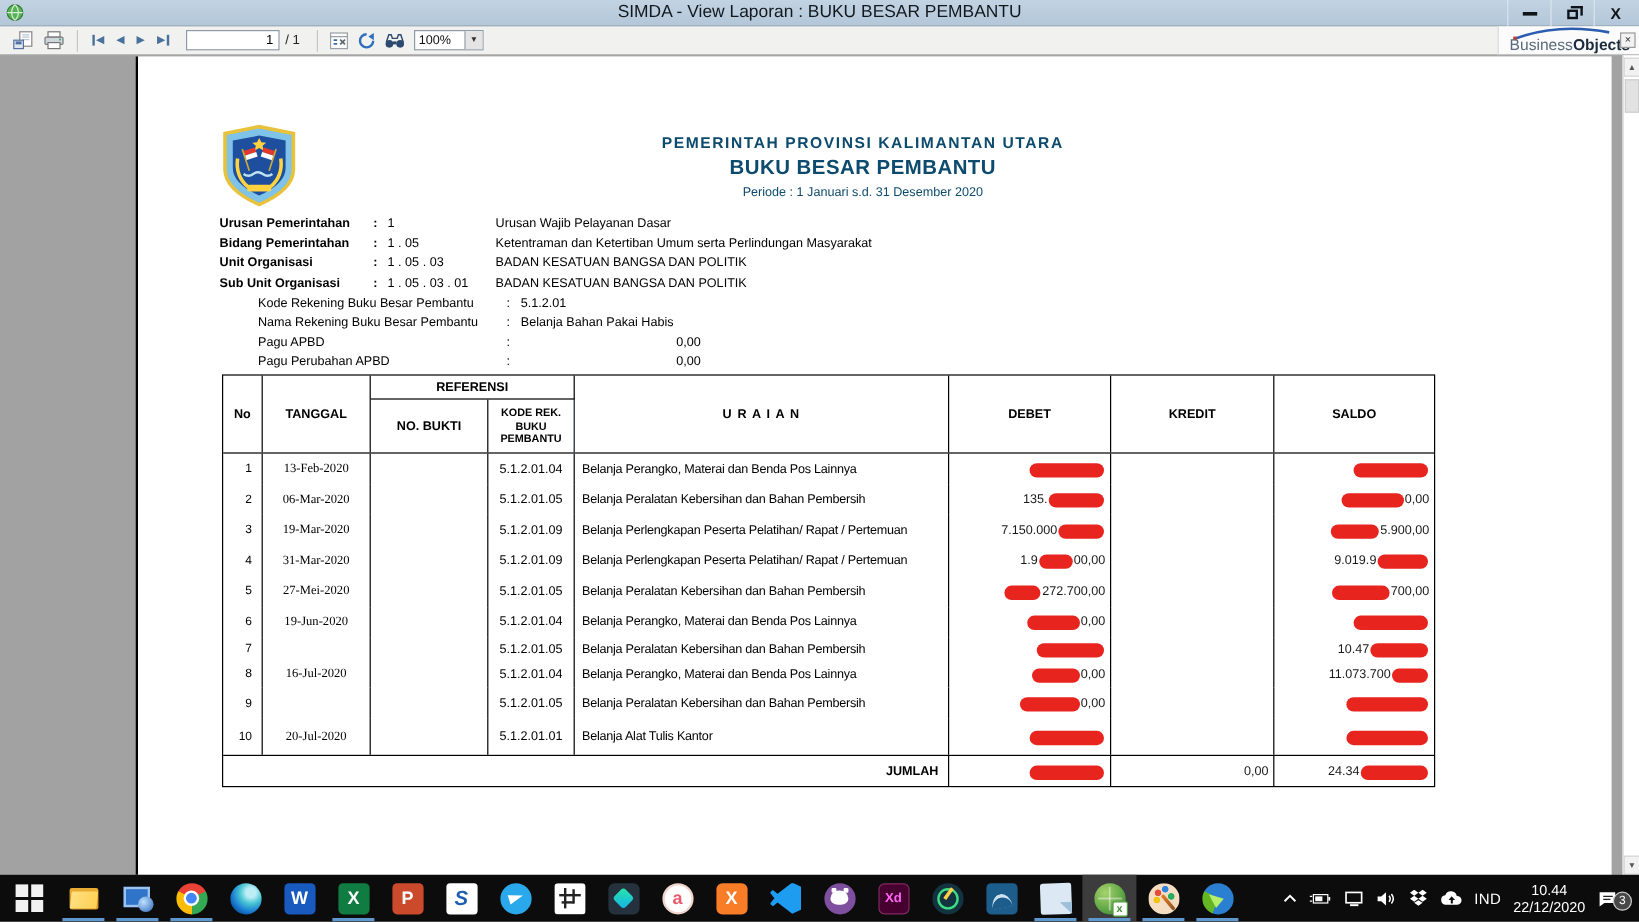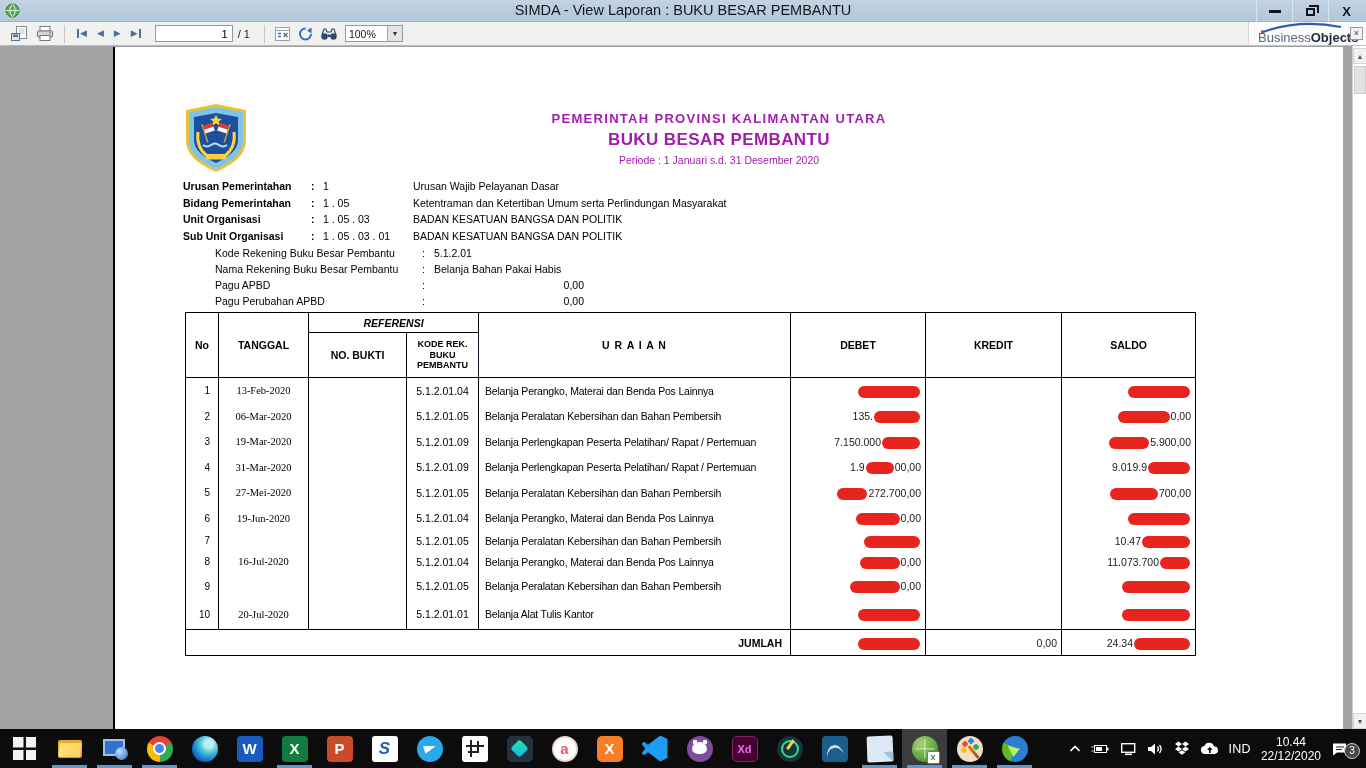--- a/index.html
+++ b/index.html
@@ -39,41 +39,41 @@
   
   .viewer{position:absolute;left:0;top:46px;width:100%;height:683px;background:#a2a2a2;}
   .page{position:absolute;left:113px;top:1px;width:1230px;bottom:0;background:#fff;border-left:2px solid #000;}
   .vscroll{position:absolute;right:0;top:0;width:14px;bottom:0;background:#fff;border-left:1px solid #d0d0d0;}
   .sbtn{position:absolute;left:0;width:14px;height:16px;background:#f1f1f1;border:1px solid #d5d5d5;display:flex;align-items:center;justify-content:center;font-size:7px;color:#555;}
   .sbtn.up{top:2px;} .sbtn.down{bottom:0;}
   .sthumb{position:absolute;left:1px;top:20px;width:12px;height:28px;background:#e2e2e2;border:1px solid #cfcfcf;}
 
   
   .logo{position:absolute;left:68px;top:56px;}
-  .rpt-head{position:absolute;left:0;right:20px;top:64px;text-align:center;color:#a21caf;}
+  .rpt-head{position:absolute;left:0;right:20px;top:64px;text-align:center;color:#0c4a6e;}
   .rline1{font-size:13px;font-weight:700;letter-spacing:1.3px;}
   .rline2{font-size:17px;font-weight:700;margin-top:4px;letter-spacing:.4px;}
   .rline3{font-size:10.5px;margin-top:4px;}
 
   .meta1{position:absolute;left:68px;top:131px;}
   .meta1 .meta-row{display:grid;grid-template-columns:128px 12px 90px auto;height:16.6px;align-items:center;font-size:10.5px;white-space:nowrap;}
   .meta1 .ml{font-weight:700;}
   .meta2{position:absolute;left:68px;top:198px;}
   .meta2 .meta-row{display:grid;grid-template-columns:207px 12px 150px;height:16px;align-items:center;font-size:10.5px;white-space:nowrap;padding-left:32px;}
   .meta-row .mc{font-weight:700;}
   .meta2 .meta-row .mc{font-weight:400;}
   .mv.right{text-align:right;}
 
   
   .tbl{position:absolute;left:70px;top:265px;width:1011px;border:1px solid #000;background:#fff;font-size:10.5px;color:#000;}
   .thead{display:grid;grid-template-columns:33px 90px 98px 72px 312px 135px 136px 133px;grid-template-rows:20px 44px;border-bottom:1px solid #000;font-weight:700;}
   .hc{display:flex;align-items:center;justify-content:center;text-align:center;font-size:10.5px;}
   .h-no{grid-area:1/1/3/2;border-right:1px solid #000;}
   .h-tanggal{grid-area:1/2/3/3;border-right:1px solid #000;}
-  .h-ref{grid-area:1/3/2/5;border-right:1px solid #000;border-bottom:1px solid #000;font-style:italic;}
+  .h-ref{grid-area:1/3/2/5;border-right:1px solid #000;border-bottom:1px solid #000;}
   .h-nobukti{grid-area:2/3/3/4;border-right:1px solid #000;}
   .h-kode{grid-area:2/4/3/5;border-right:1px solid #0f172a;font-size:9px;line-height:1.15;padding:0 6px;}
   .h-uraian{grid-area:1/5/3/6;border-right:1px solid #000;letter-spacing:1px;}
   .h-debet{grid-area:1/6/3/7;border-right:1px solid #000;}
   .h-kredit{grid-area:1/7/3/8;border-right:1px solid #000;}
   .h-saldo{grid-area:1/8/3/9;}
   .trow{display:grid;grid-template-columns:33px 90px 98px 72px 312px 135px 136px 133px;align-items:center;}
   .bc{height:100%;display:flex;align-items:center;overflow:hidden;white-space:nowrap;}
   .c-no{justify-content:flex-end;padding-right:8px;font-size:10px;border-right:1px solid #000;}
   .c-tanggal{justify-content:center;border-right:1px solid #000;font-family:Liberation Serif, serif;}

